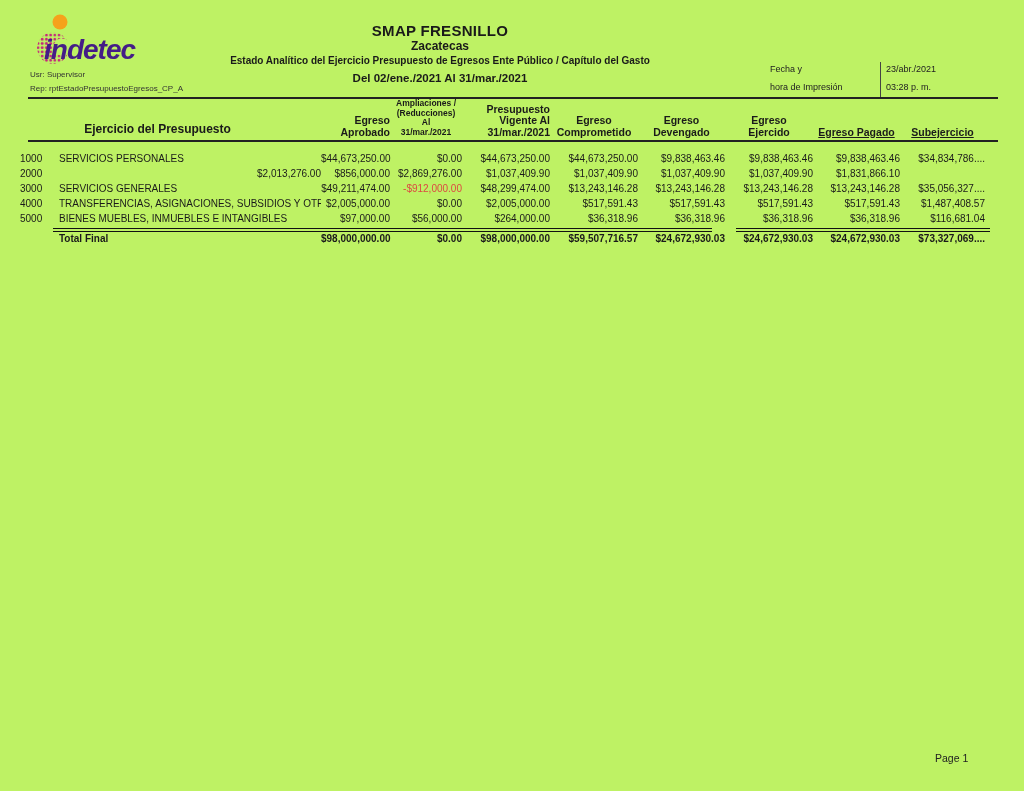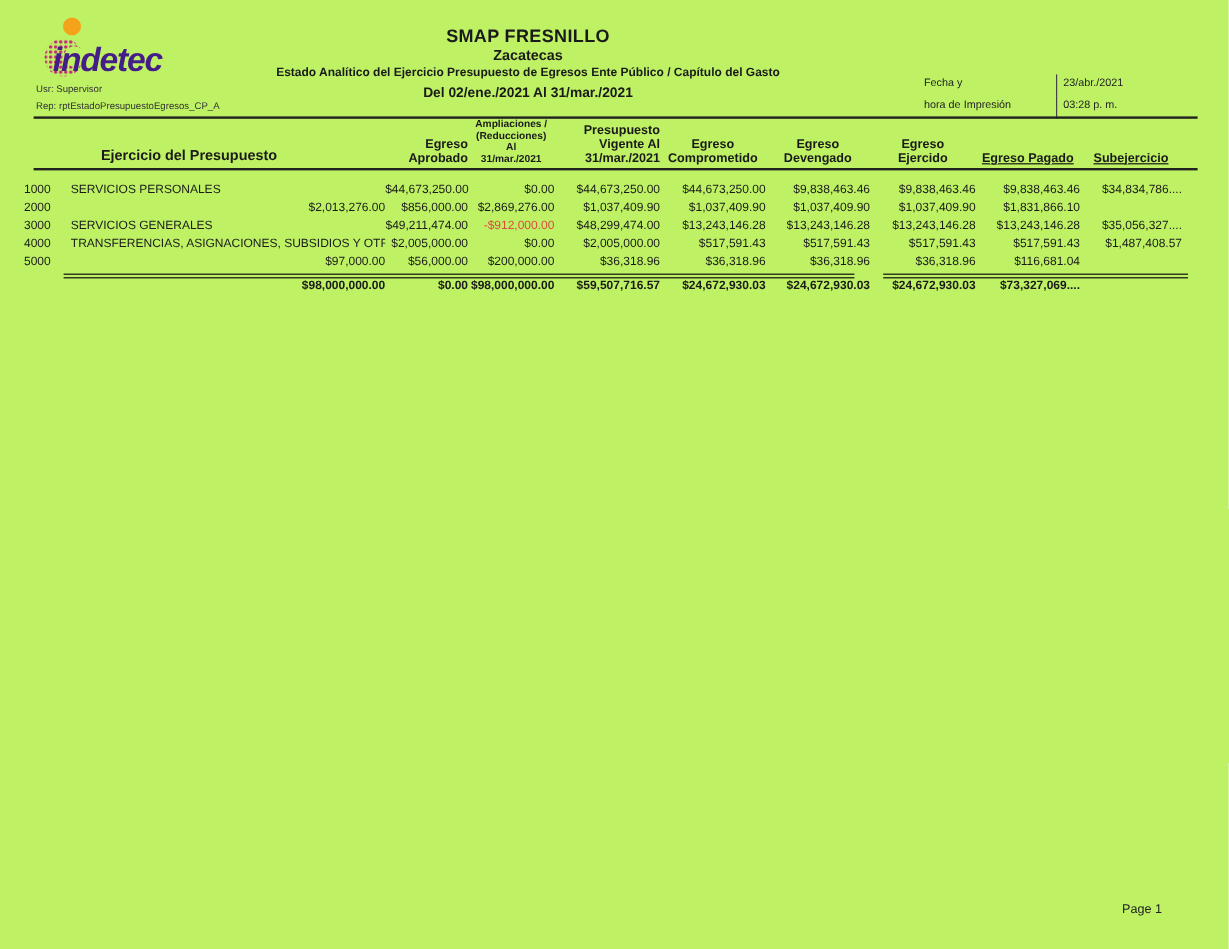--- a/index.html
+++ b/index.html
@@ -184,36 +184,38 @@
         <div class="cell-val">$0.00</div>
         <div class="cell-val">$2,005,000.00</div>
         <div class="cell-val">$517,591.43</div>
         <div class="cell-val">$517,591.43</div>
         <div class="cell-val">$517,591.43</div>
         <div class="cell-val">$517,591.43</div>
         <div class="cell-val">$1,487,408.57</div>
       </div>
       <div class="trow grid">
         <div class="cell-code">5000</div>
+        <div class="cell-desc">BIENES MUEBLES, INMUEBLES E INTANGIBLES</div>
         <div class="cell-val">$97,000.00</div>
         <div class="cell-val">$56,000.00</div>
-        <div class="cell-val">$200,000.00</div>
+        <div class="cell-val">$264,000.00</div>
         <div class="cell-val">$36,318.96</div>
         <div class="cell-val">$36,318.96</div>
         <div class="cell-val">$36,318.96</div>
         <div class="cell-val">$36,318.96</div>
         <div class="cell-val">$116,681.04</div>
       </div>
     </div>
 
   <div class="double-rule seg1"></div>
   <div class="double-rule seg2"></div>
 
   <div class="totalrow grid" id="totalrow">
     <div class="cell-code"></div>
+    <div class="total-label">Total Final</div>
   <div class="cell-val">$98,000,000.00</div>
       <div class="cell-val">$0.00</div>
       <div class="cell-val">$98,000,000.00</div>
       <div class="cell-val">$59,507,716.57</div>
       <div class="cell-val">$24,672,930.03</div>
       <div class="cell-val">$24,672,930.03</div>
       <div class="cell-val">$24,672,930.03</div>
       <div class="cell-val">$73,327,069....</div>
     </div>
 

